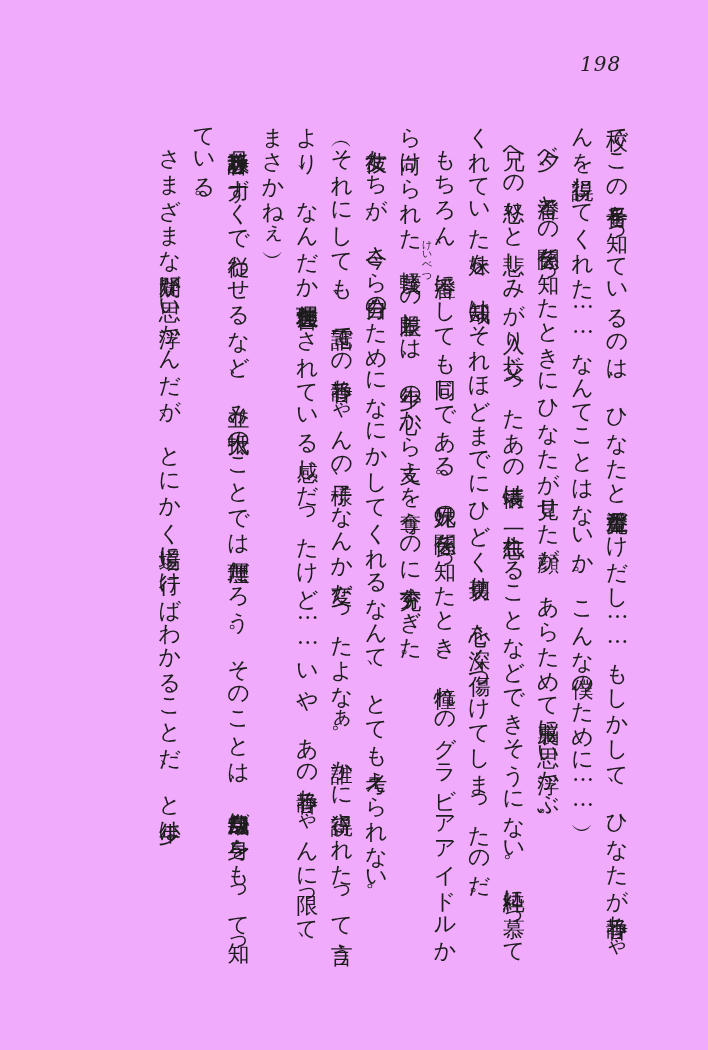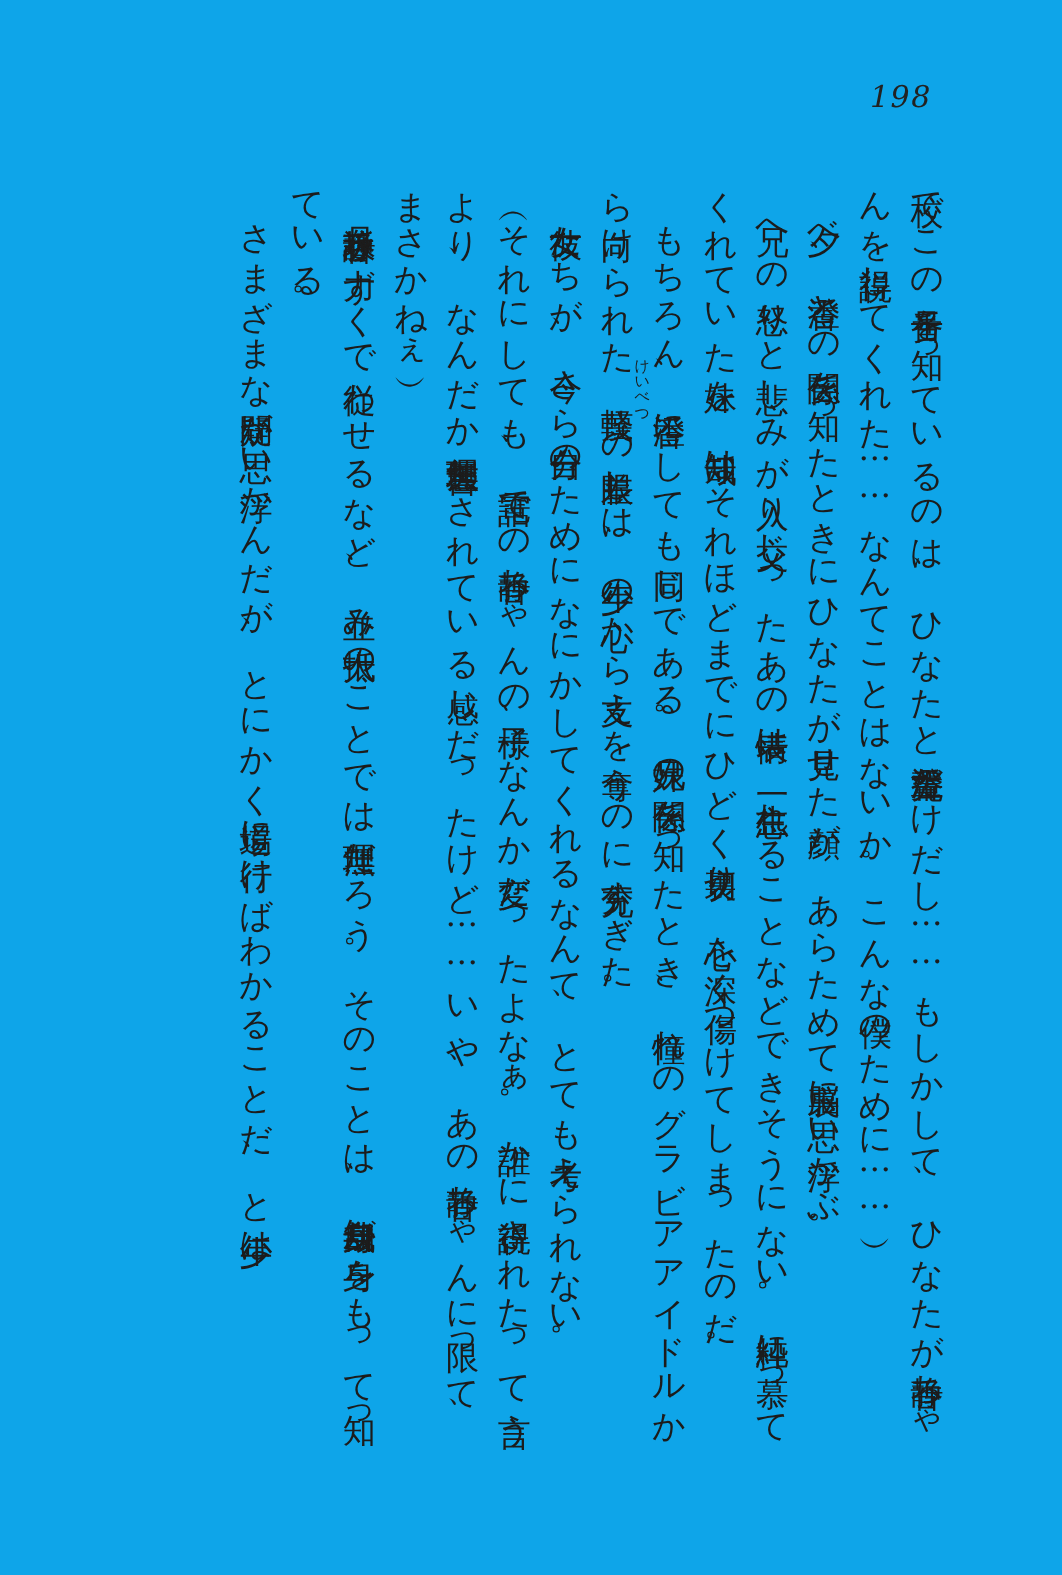--- a/index.html
+++ b/index.html
@@ -9,21 +9,21 @@
   body {
     width: 708px;
     height: 1050px;
     background: #f6f6f6;
     overflow: hidden;
   }
   .page {
     position: relative;
     width: 708px;
     height: 1050px;
-    background: #0ea5e9;
+    background: #f0abfc;
     font-family: "DejaVu Serif", "Liberation Serif", serif;
     color: #1c1c1c;
   }
   .page-number {
     position: absolute;
     top: 52px;
     left: 580px;
     font-size: 20px;
     font-style: italic;
     letter-spacing: 1px;

